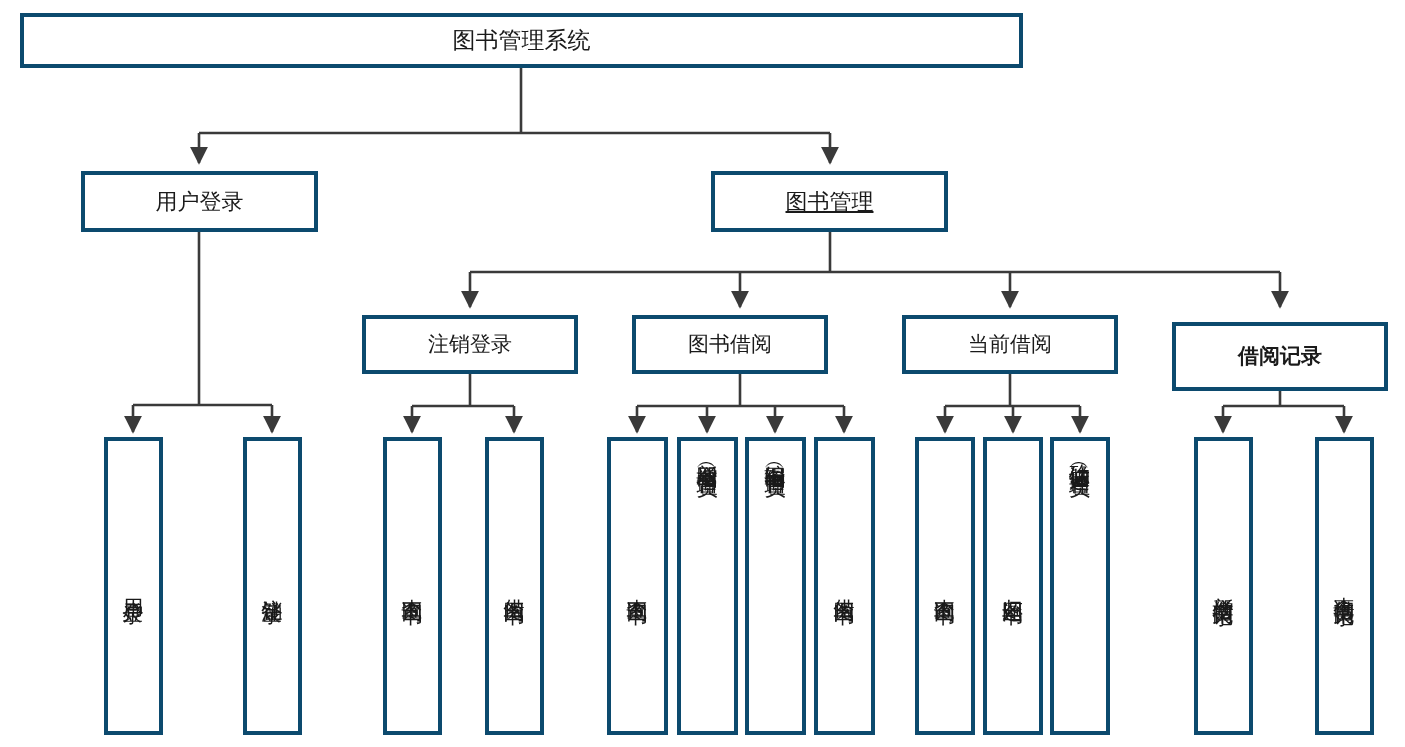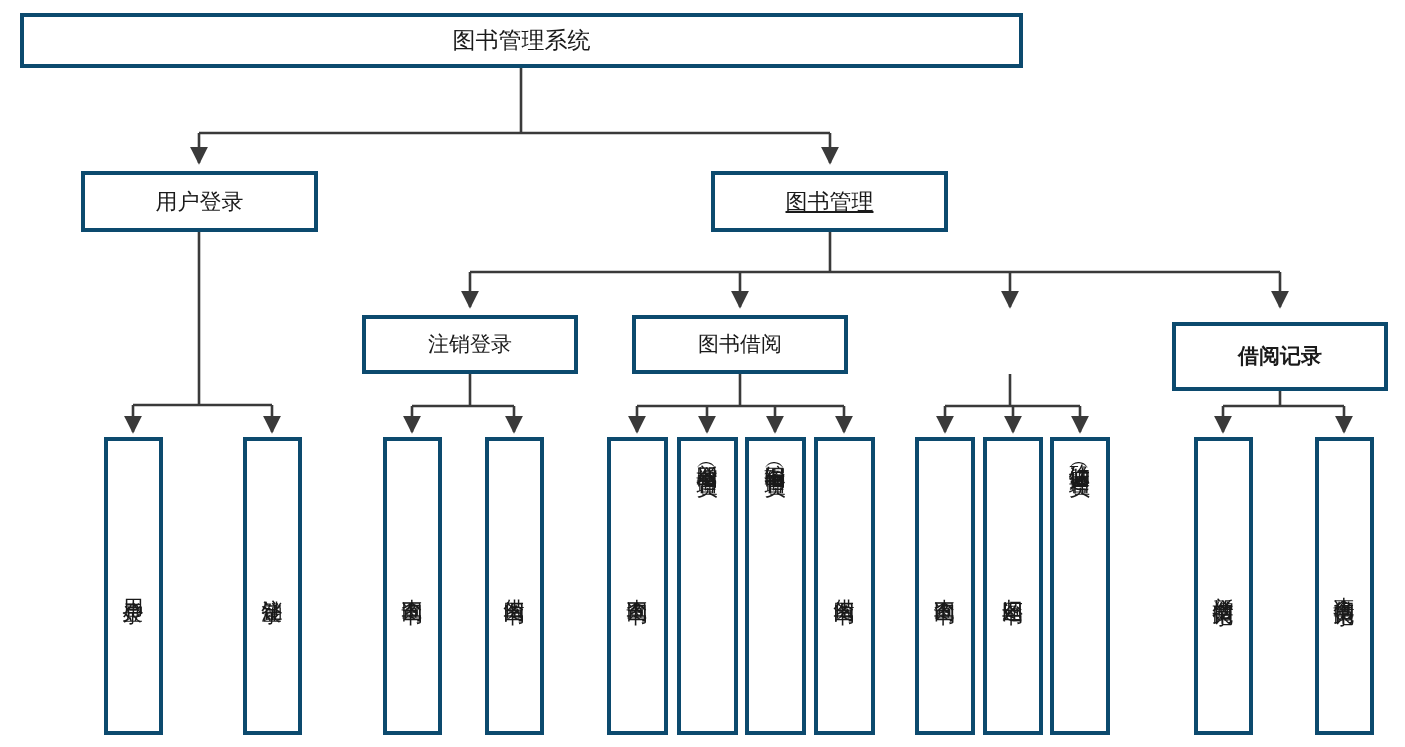--- a/index.html
+++ b/index.html
@@ -130,22 +130,25 @@
   <div class="node node-l2" style="left:81px; top:171px; width:237px; height:61px;">
     <span class="label">用户登录</span>
   </div>
   <div class="node node-l2" style="left:711px; top:171px; width:237px; height:61px;text-decoration:underline;">
     <span class="label">图书管理</span>
   </div>
 
   <div class="node node-l3" style="left:362px; top:315px; width:216px; height:59px;">
     <span class="label">注销登录</span>
   </div>
-  <div class="node node-l3" style="left:632px; top:315px; width:216px; height:59px;">
+  <div class="node node-l3" style="left:632px; top:315px; width:196px; height:59px;">
     <span class="label">图书借阅</span>
+  </div>
+  <div class="node node-l3" style="left:902px; top:315px; width:216px; height:59px;">
+    <span class="label">当前借阅</span>
   </div>
   <div class="node node-l3" style="left:1172px; top:322px; width:216px; height:69px;font-weight:bold;">
     <span class="label">借阅记录</span>
   </div>
 
   <div class="node node-leaf leaf-mid" style="left:104px; top:437px; width:59px; height:298px;">
     <span class="label">用户登录</span>
   </div>
   <div class="node node-leaf leaf-mid" style="left:243px; top:437px; width:59px; height:298px;">
     <span class="label">注销登录</span>

